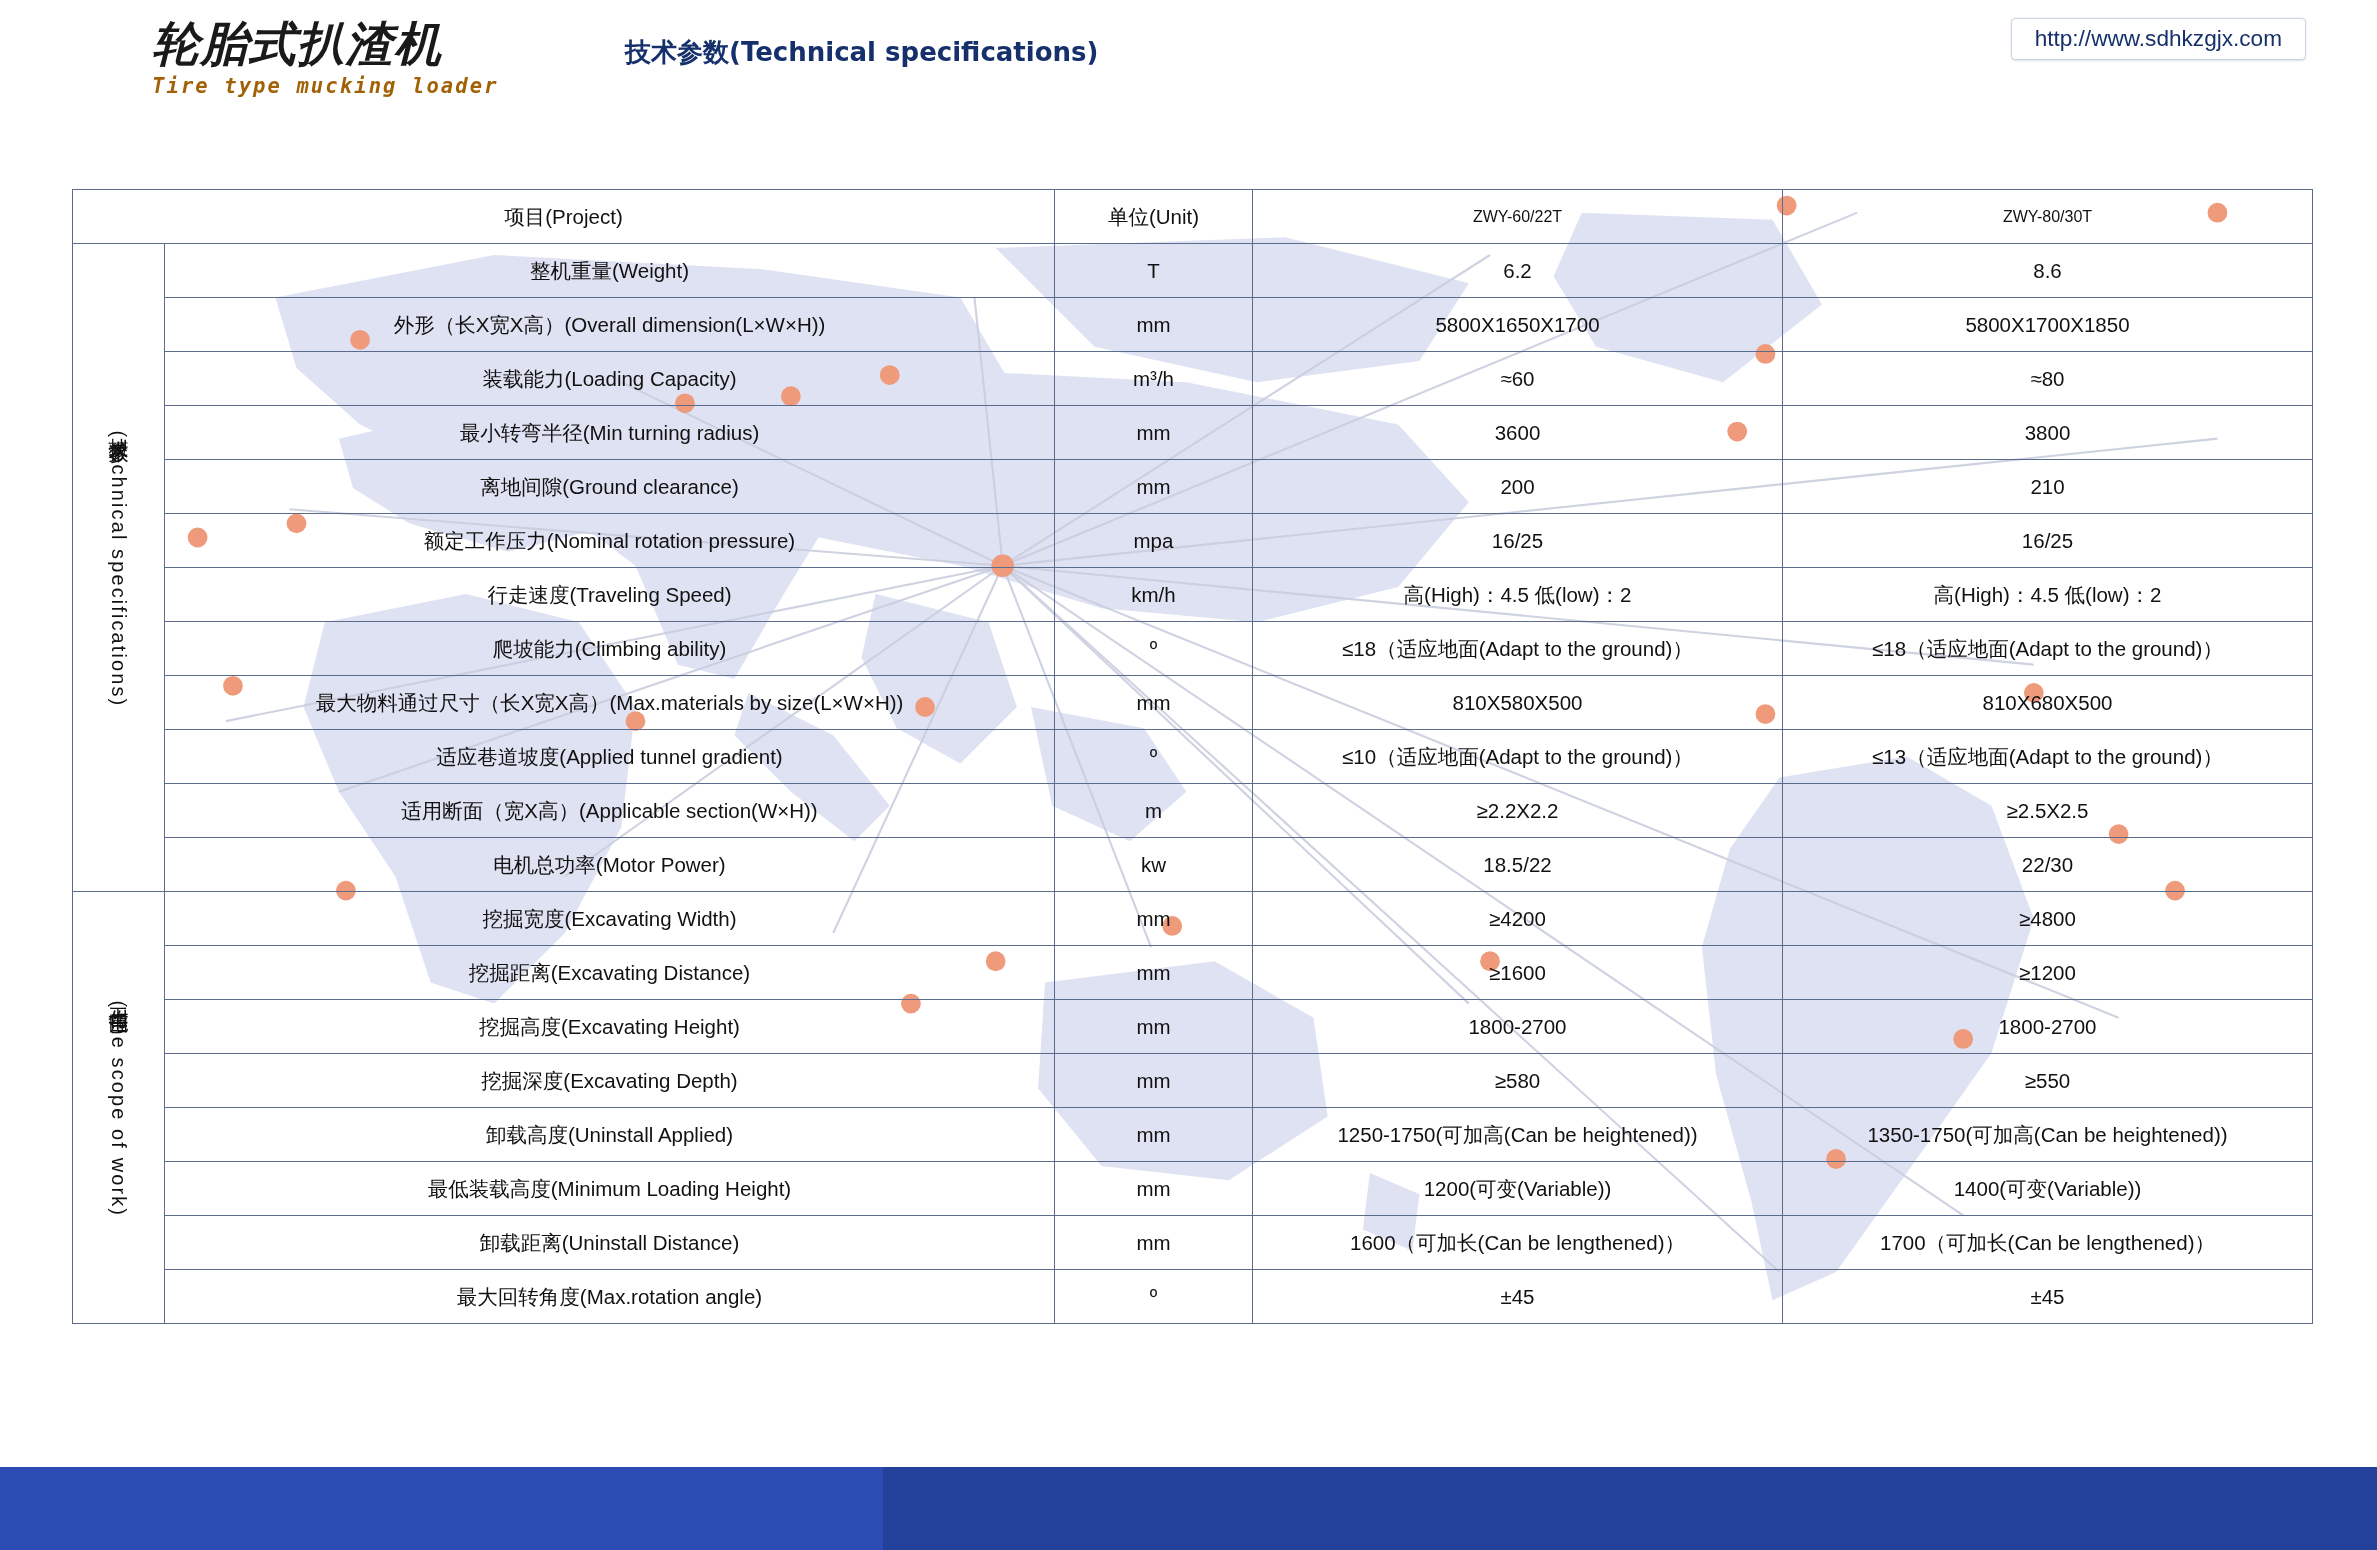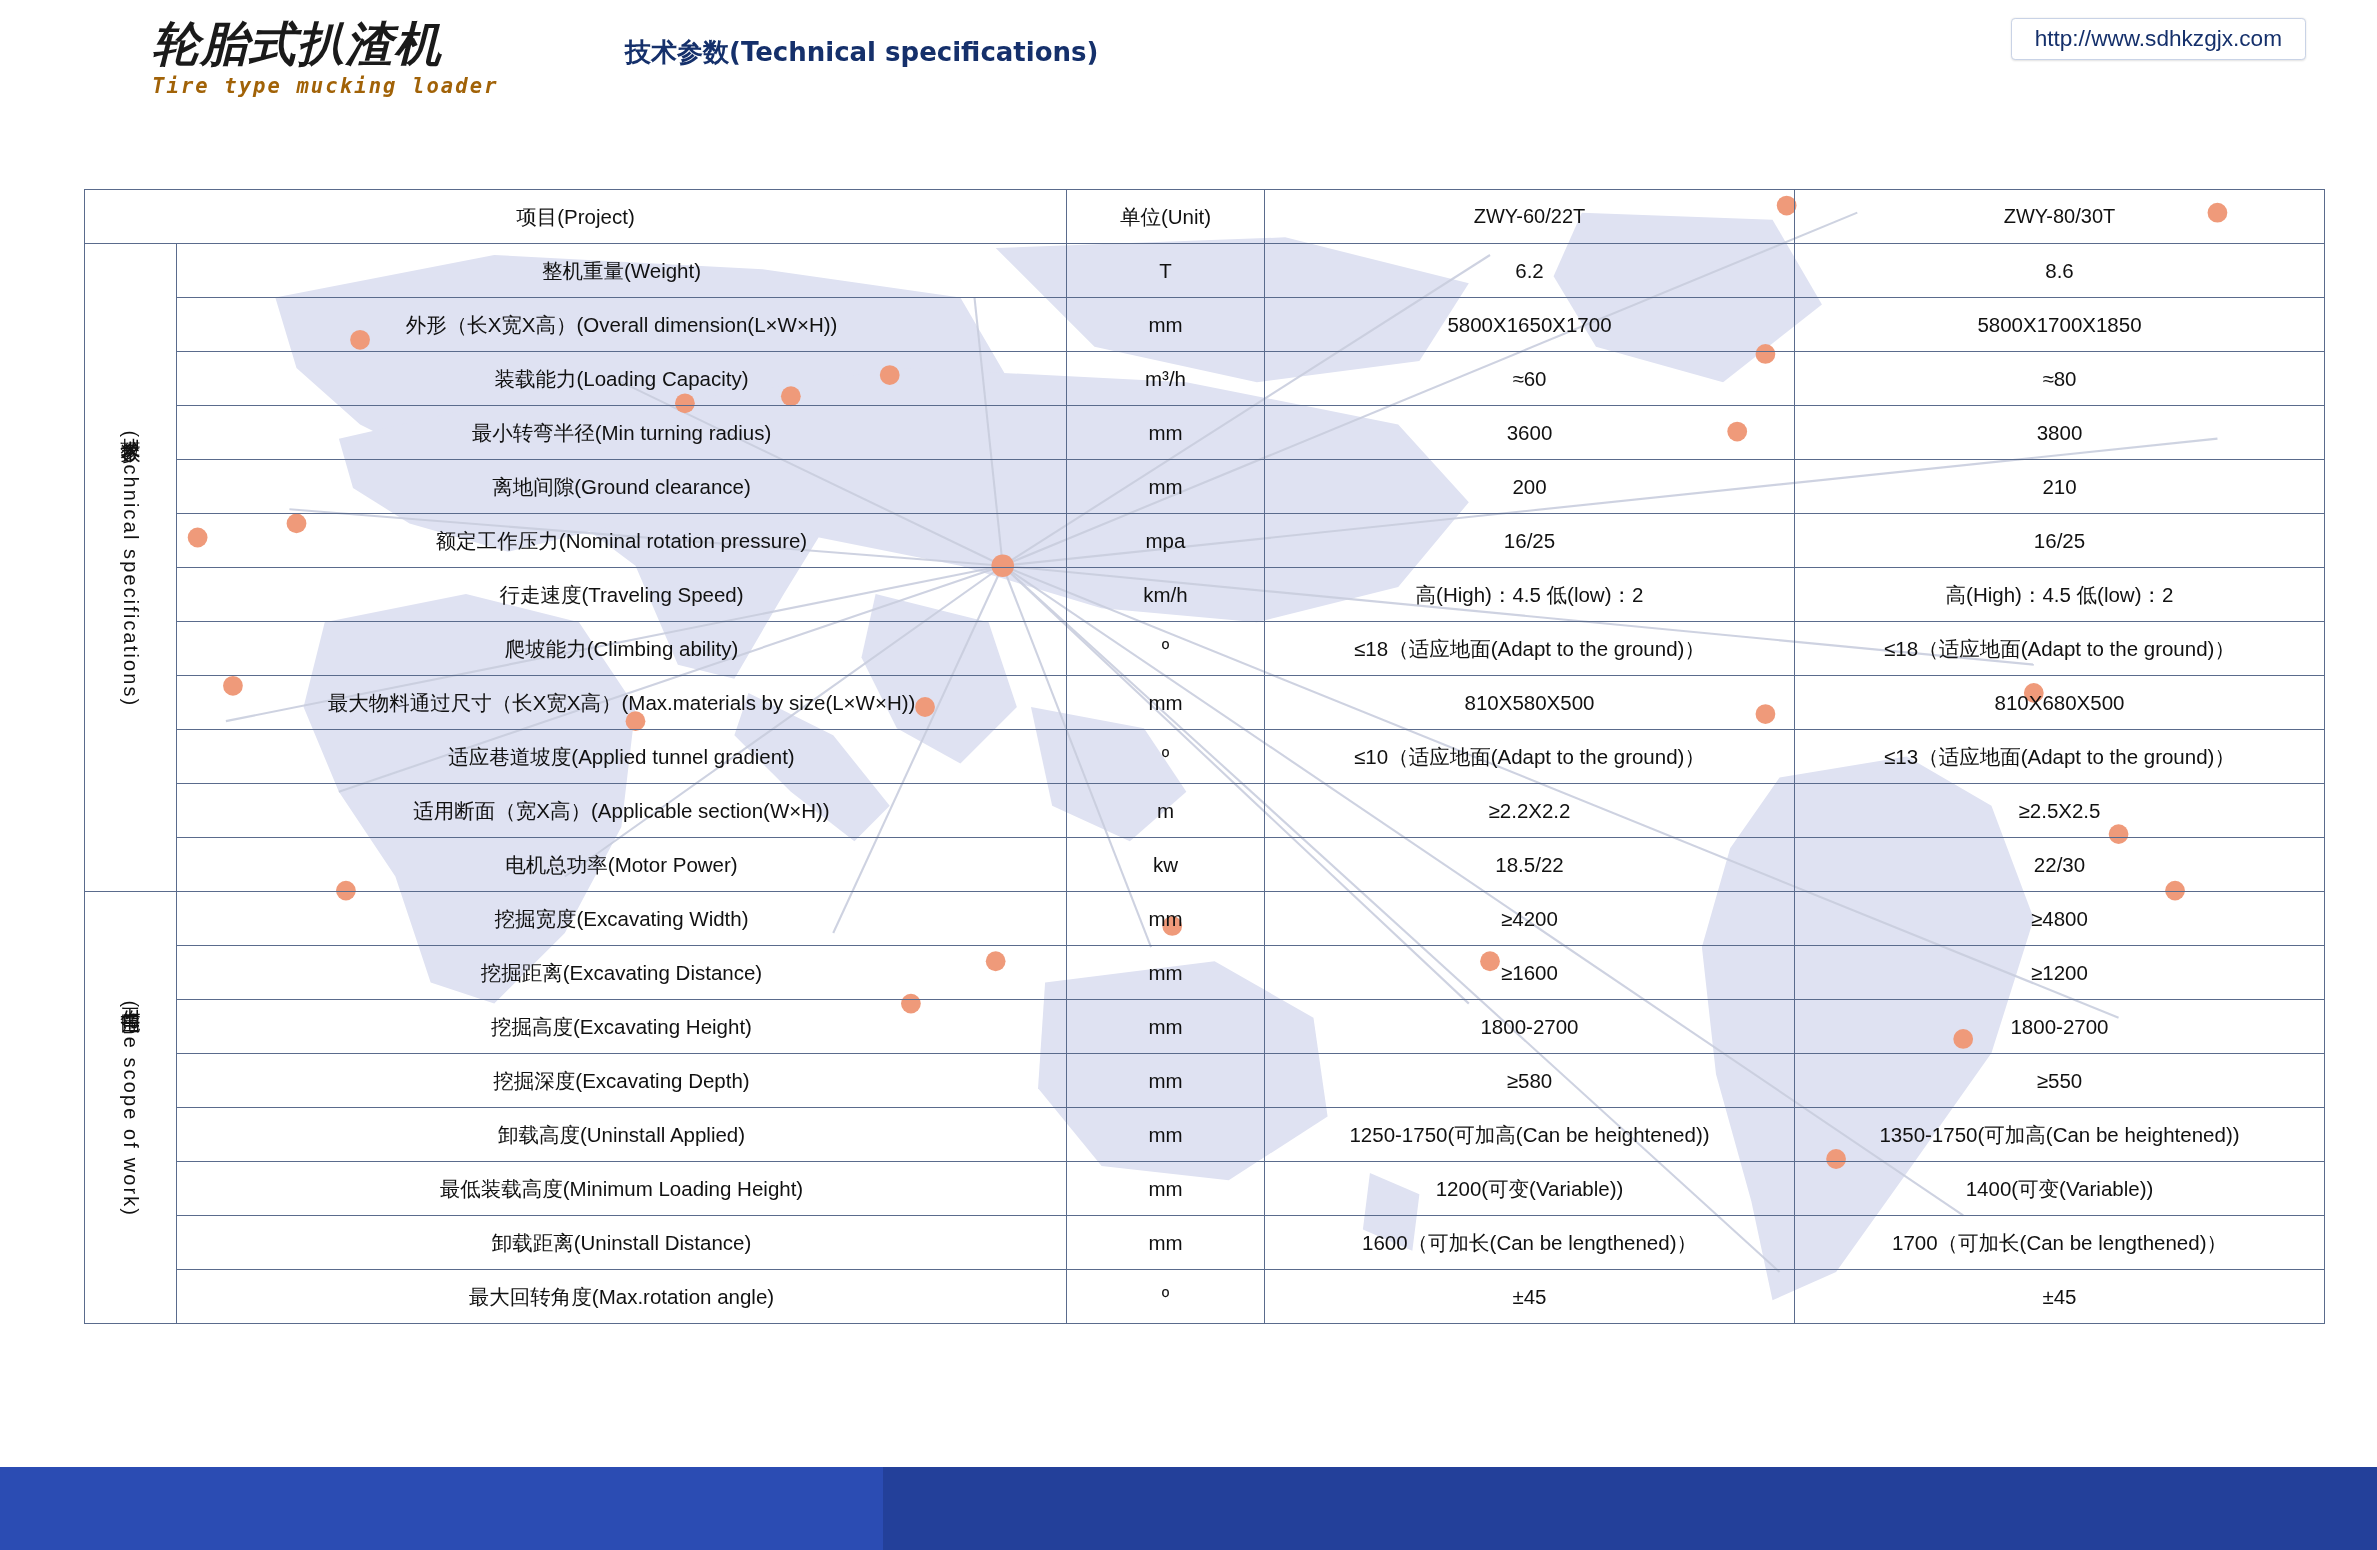--- a/index.html
+++ b/index.html
@@ -80,21 +80,21 @@
     top: 170px;
     width: 2154px;
     height: 1187px;
     z-index: 0;
     pointer-events: none;
   }
 
   
   .table-wrap {
     position: absolute;
-    left: 84px;
+    left: 72px;
     top: 189px;
     width: 2239px;
     z-index: 2;
   }
   table.spec {
     border-collapse: collapse;
     width: 2239px;
     table-layout: fixed;
   }
   table.spec td {
@@ -110,21 +110,21 @@
   .col-group { width: 92px; }
   .col-project { width: 890px; }
   .col-unit { width: 198px; }
   .col-model { width: 530px; }
 
   .hdr td {
     height: 59px;
     font-size: 22px;
     font-weight: normal;
   }
-  .hdr .model-name { font-size: 20px; }
+  .hdr .model-name { font-size: 16px; }
 
   .group-cell {
     font-size: 20.5px;
     line-height: 1.25;
     letter-spacing: 0.7px;
   }
   .vertical-text {
     writing-mode: vertical-rl;
     text-orientation: mixed;
     white-space: nowrap;

